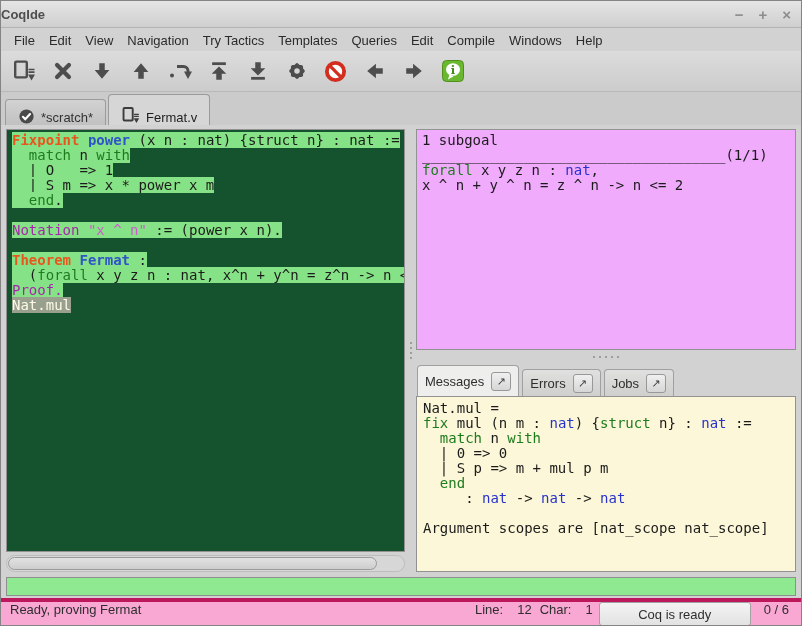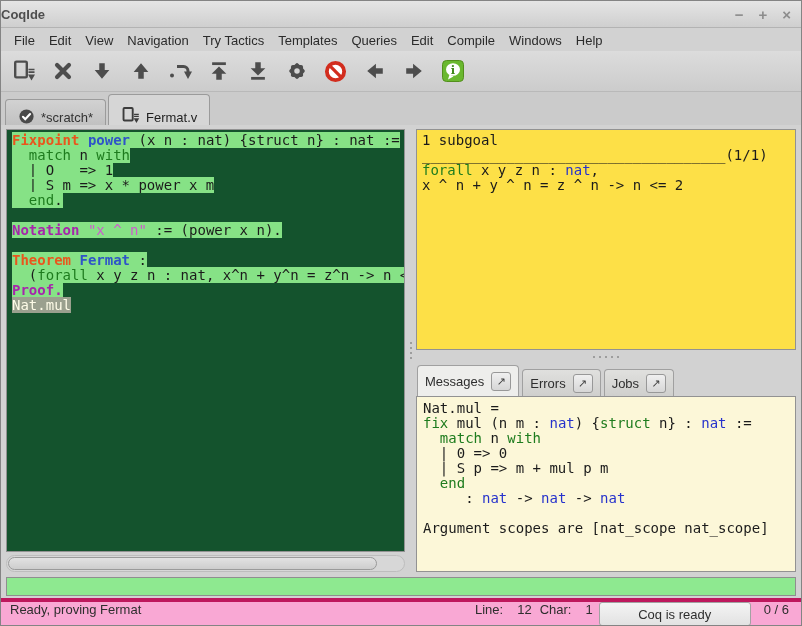--- a/index.html
+++ b/index.html
@@ -33,39 +33,39 @@
   .main{flex:1; display:flex; padding:4px 5px 2px 5px; background:#d2d2d2; min-height:0;}
   .left-pane{width:399px; flex:0 0 399px; display:flex; flex-direction:column; min-height:0;}
   .editor{flex:1; border:1px solid #929292; background:#14532d; overflow:hidden; padding:3px 0 0 5px;}
   .hscroll{height:17px; flex:0 0 17px; margin-top:3px; background:#d7d7d7; border:1px solid #bdbdbd; border-radius:9px; position:relative;}
   .hthumb{position:absolute; left:1px; top:1px; bottom:1px; width:93%;
     background:linear-gradient(#e2e2e2,#cdcdcd); border:1px solid #9a9a9a; border-radius:8px;}
   .vsplitter{width:11px; flex:0 0 11px; display:flex; flex-direction:column; align-items:center; justify-content:center; gap:3px;}
   .dot{width:2px; height:2px; background:#8b8b8b; border-radius:50%;}
   .hsplitter{height:13px; flex:0 0 13px; display:flex; align-items:center; justify-content:center; gap:4px;}
   .right-pane{flex:1; display:flex; flex-direction:column; min-height:0;}
-  .goal-pane{height:221px; flex:0 0 221px; border:1px solid #929292; background:#fde047; padding:3px 0 0 5px; overflow:hidden;}
+  .goal-pane{height:221px; flex:0 0 221px; border:1px solid #929292; background:#f0abfc; padding:3px 0 0 5px; overflow:hidden;}
   
   .msg-tabs{height:33px; flex:0 0 33px; display:flex; align-items:flex-end; gap:3px; padding-left:1px;}
   .msg-tab{display:flex; align-items:center; gap:7px; padding:12px 7px; font-size:13px; color:#2e2e2e;
     background:linear-gradient(#e0e0de,#cfcfcd); border:1px solid #a0a0a0; border-bottom:none; border-radius:4px 4px 0 0; height:27px;}
   .msg-tab.active{background:#eeeeec; height:31px;}
   .detach-btn{width:20px; height:19px; border:1px solid #989898; border-radius:3px;
     background:linear-gradient(#f0f0f0,#d6d6d6); font-size:11px; color:#3f3f3f;
     display:flex; align-items:center; justify-content:center; line-height:1;}
   .msg-pane{flex:1; border:1px solid #929292; background:#fcf7d8; padding:4px 0 0 6px; overflow:hidden;}
   
   .code{font-family:"DejaVu Sans Mono",monospace; font-size:14px; line-height:15px; white-space:pre; color:#1b1b1b;}
   .cl{height:15px;}
   .hl{background:#86e286;}
   .sel{background:#9aa08e; color:#fdfbe7;}
   .ko{color:#e9561d; font-weight:bold;}
   .id{color:#2e54c8; font-weight:bold;}
   .kg{color:#1e7c1e;}
-  .kp{color:#a626ab; font-weight:bold;margin-top:29px;}
+  .kp{color:#a626ab; font-weight:normal;margin-top:29px;}
   .st{color:#ce5cce;}
   .ty{color:#2733cc;}
   
   .progress{height:19px; flex:0 0 19px; margin:3px 5px 2px 5px; border:1px solid #8f8f8f; background:#8ee990;}
   .statusbar{height:27px; flex:0 0 27px; display:flex; padding:0 9px;
     font-size:13px; color:#2e2e2e; background:#f9a8d4; border-top:4px solid #be185d;}
   .status-left{flex:1;}
   .sb-gap{margin-left:14px;}
   .sb-sm{margin-left:8px;}
   .coq-status-btn{width:152px; height:24px; margin-left:6px; border:1px solid #a2a2a2; border-radius:3px;

